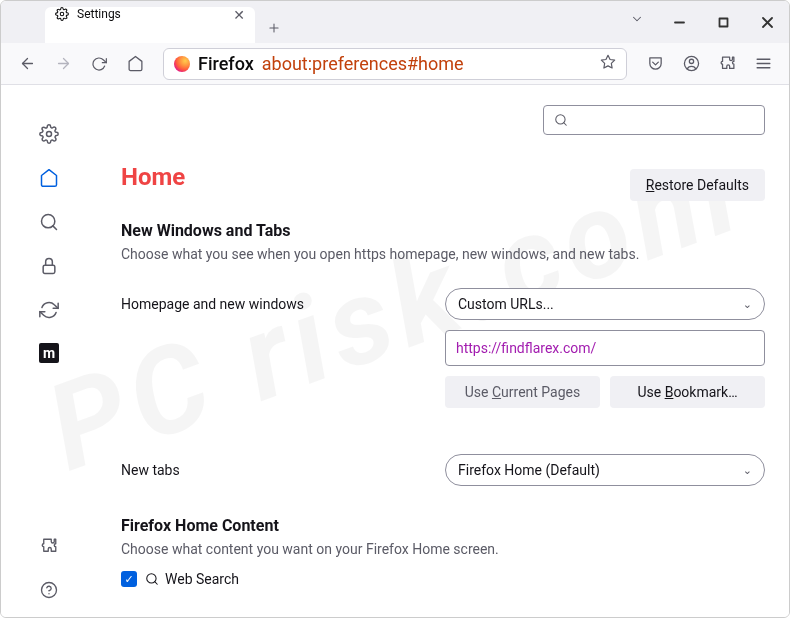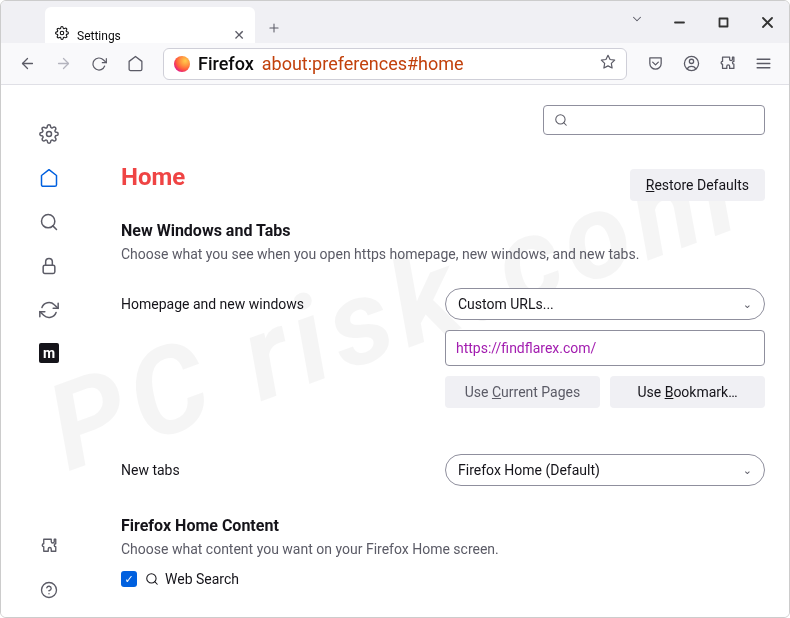--- a/index.html
+++ b/index.html
@@ -1,20 +1,20 @@
 <!DOCTYPE html>
 <html><head>
 <meta charset="utf-8">
 <style>
 * { margin: 0; padding: 0; box-sizing: border-box; font-family: -apple-system, BlinkMacSystemFont, "Segoe UI", Roboto, sans-serif; }
 body { background: #fff; width: 790px; height: 618px; overflow: hidden; border: 1px solid #ccc; border-radius: 6px; position: relative; }
 
 
 .tab-bar { height: 42px; background: #f0f0f4; display: flex; align-items: flex-end; padding: 6px 8px 0 44px; }
-.tab { background: #fff; border-radius: 6px 6px 0 0; height: 36px; width: 210px; display: flex; align-items: flex-end; padding: 0 10px; gap: 8px; font-size: 12px; color: #0c0c0d; }
+.tab { background: #fff; border-radius: 6px 6px 0 0; height: 36px; width: 210px; display: flex; align-items: flex-start; padding: 0 10px; gap: 8px; font-size: 12px; color: #0c0c0d; }
 .tab .close { margin-left: auto; color: #5b5b66; cursor: pointer; font-size: 14px; }
 .new-tab-btn { width: 30px; height: 30px; display: flex; align-items: center; justify-content: center; margin-left: 4px; cursor: pointer; color: #5b5b66; }
 
 
 .window-controls { position: absolute; top: 0; right: 0; height: 42px; display: flex; align-items: center; }
 .window-controls > div { width: 44px; height: 30px; display: flex; align-items: center; justify-content: center; color: #333; cursor: pointer; }
 .tab-menu-chevron { position: absolute; top: 10px; right: 145px; cursor: pointer; color: #5b5b66; }
 
 
 .toolbar { height: 42px; background: #f9f9fb; border-bottom: 1px solid #e0e0e6; display: flex; align-items: center; padding: 0 10px; gap: 4px; }

